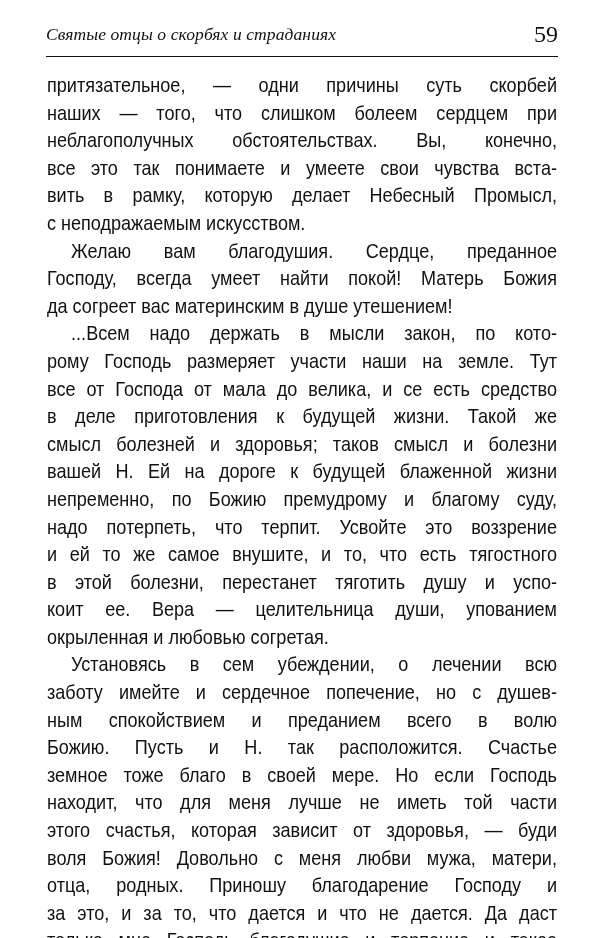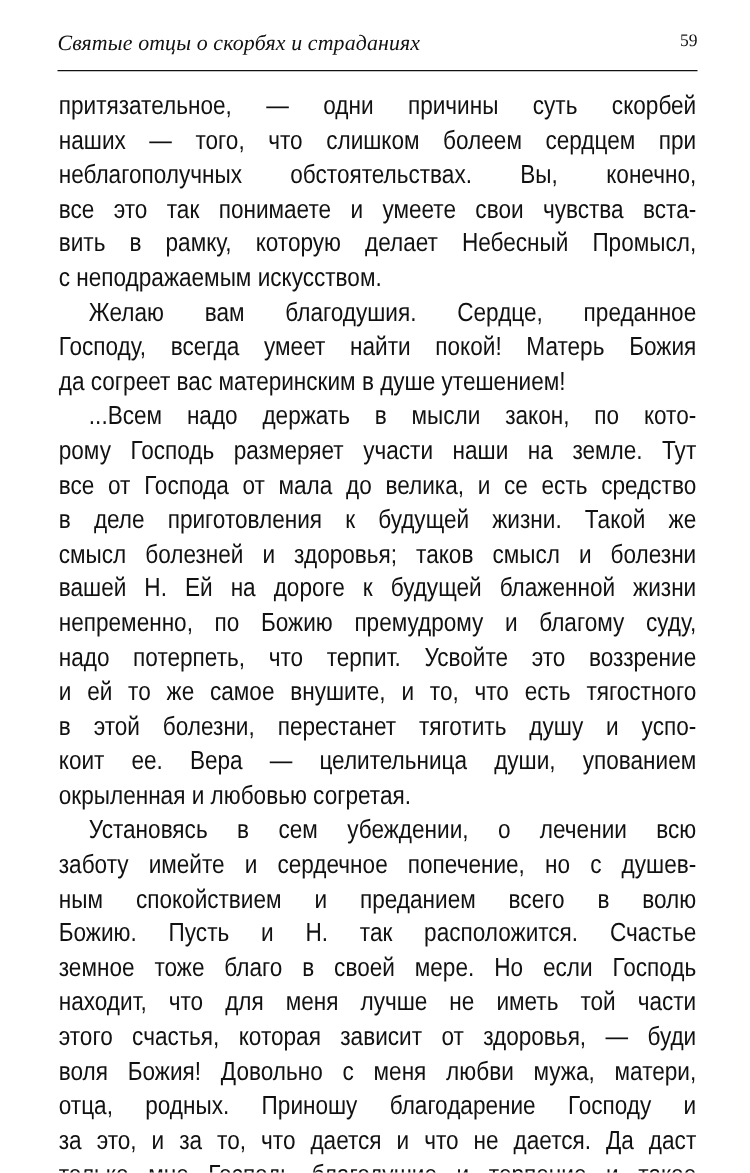--- a/index.html
+++ b/index.html
@@ -4,21 +4,21 @@
   <style>
     html, body { margin: 0; padding: 0; background: #ffffff; }
     body { width: 600px; height: 938px; position: relative; overflow: hidden; color: #111; }
     .header {
       position: absolute; left: 46px; top: 20px; width: 512px; height: 36px;
       border-bottom: 1.5px solid #111;
       display: flex; justify-content: space-between; align-items: center;
       font-family: "Liberation Serif", serif;
     }
     .running-title { font-style: italic; font-size: 17.5px; padding-bottom: 8px; letter-spacing: 0.1px; }
-    .page-number { font-size: 14px; padding-bottom: 8px; }
+    .page-number { font-size: 24px; padding-bottom: 8px; }
     .body-text {
       position: absolute; left: 47px; top: 71px; width: 510px;
       font-family: "Liberation Sans", sans-serif;
       font-size: 21px; line-height: 27.6px;
       transform: scaleX(0.86); transform-origin: left top;
     }
     .line { display: block; white-space: nowrap; text-align-last: justify; text-align: justify; width: 593px; }
     .line.last { text-align-last: left; }
     .line.indent { text-indent: 28px; }
   </style>

